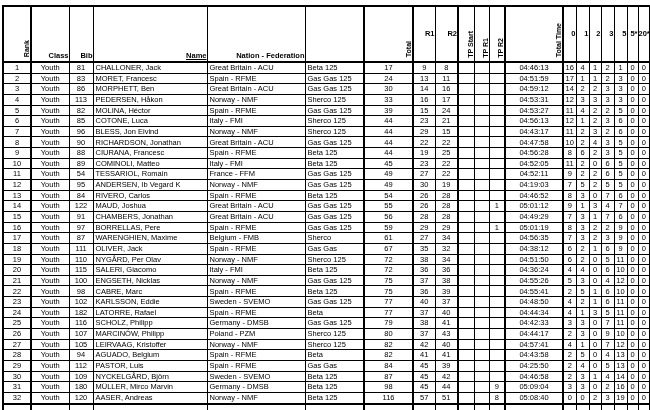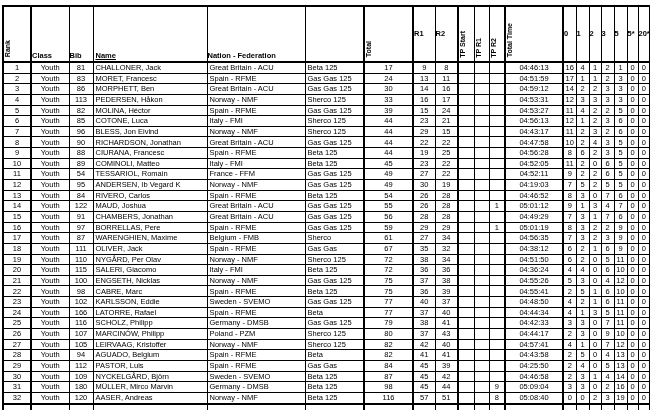--- a/index.html
+++ b/index.html
@@ -1,22 +1,22 @@
 <!DOCTYPE html>
 <html><head>
 <meta charset="utf-8">
 <style>
   html,body{margin:0;padding:0;background:#fff;}
   body{width:650px;height:410px;overflow:hidden;font-family:"Liberation Sans",sans-serif;color:#000;}
   .sheet{padding:5px 1px 0 2px;}
   table{border-collapse:collapse;table-layout:fixed;width:647px;border:2px solid #000;border-bottom:none;}
   th,td{border:1px solid #000;overflow:hidden;white-space:nowrap;padding:0;font-size:7.5px;line-height:1;}
-  thead th{height:52px;vertical-align:bottom;font-weight:bold;padding-bottom:2px;border-bottom:2px solid #000;text-align:left;}
+  thead th{height:52px;vertical-align:bottom;font-weight:bold;padding-bottom:2px;border-bottom:2px solid #000;text-align:right;}
   thead th.h-mid{vertical-align:middle;padding-bottom:0;}
-  thead th.h-left{text-align:left;padding-left:2px;text-decoration:underline;}
+  thead th.h-left{text-align:right;padding-left:10px;text-decoration:underline;}
   thead th.vert span{display:inline-block;writing-mode:vertical-rl;transform:rotate(180deg);font-size:7px;max-height:50px;}
   tbody td{height:9.65px;text-align:center;}
   tbody td.a-left{text-align:left;padding-left:2px;}
   tbody tr:last-child td{border-top:2px solid #000;border-bottom:none;height:6px;}
   
   col.c-rank{width:28px}col.c-class{width:38px}col.c-bib{width:24px}col.c-name{width:114px}
   col.c-nation{width:98px}col.c-machine{width:59px}col.c-total{width:49px}col.c-r1{width:22px}
   col.c-r2{width:23px}col.c-tp_start{width:16px}col.c-tp_r1{width:15px}col.c-tp_r2{width:16px}
   col.c-total_time{width:58px}col.c-s0{width:13px}col.c-s1{width:13px}col.c-s2{width:12px}
   col.c-s3{width:13px}col.c-s5{width:13px}col.c-s5x{width:11px}col.c-s20x{width:12px}
@@ -577,21 +577,21 @@
           <td class="">2</td>
           <td class="">1</td>
           <td class="">6</td>
           <td class="">11</td>
           <td class="">0</td>
           <td class="">0</td>
         </tr>
         <tr>
           <td class="">24</td>
           <td class="bl">Youth</td>
-          <td class="">166</td>
+          <td class="">182</td>
           <td class="a-left ">LATORRE, Rafael</td>
           <td class="a-left ">Spain - RFME</td>
           <td class="a-left ">Beta</td>
           <td class="bl">77</td>
           <td class="bl">37</td>
           <td class="">40</td>
           <td class="bl"></td>
           <td class=""></td>
           <td class=""></td>
           <td class="bl">04:44:34</td>

